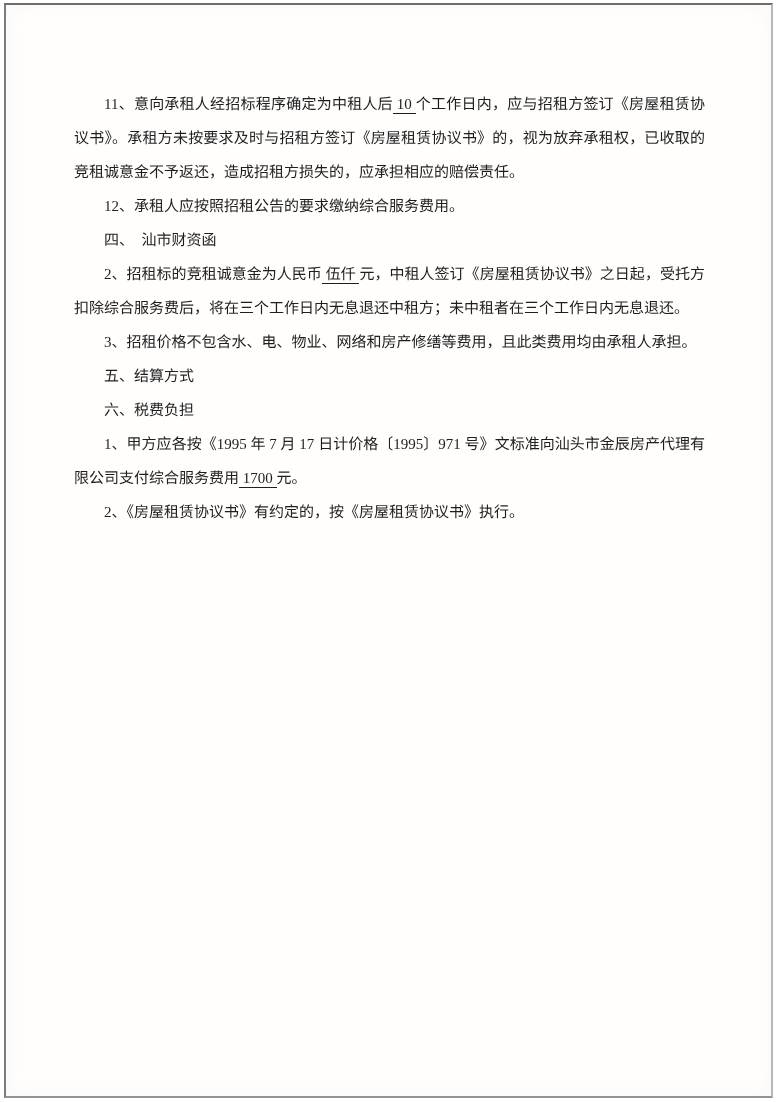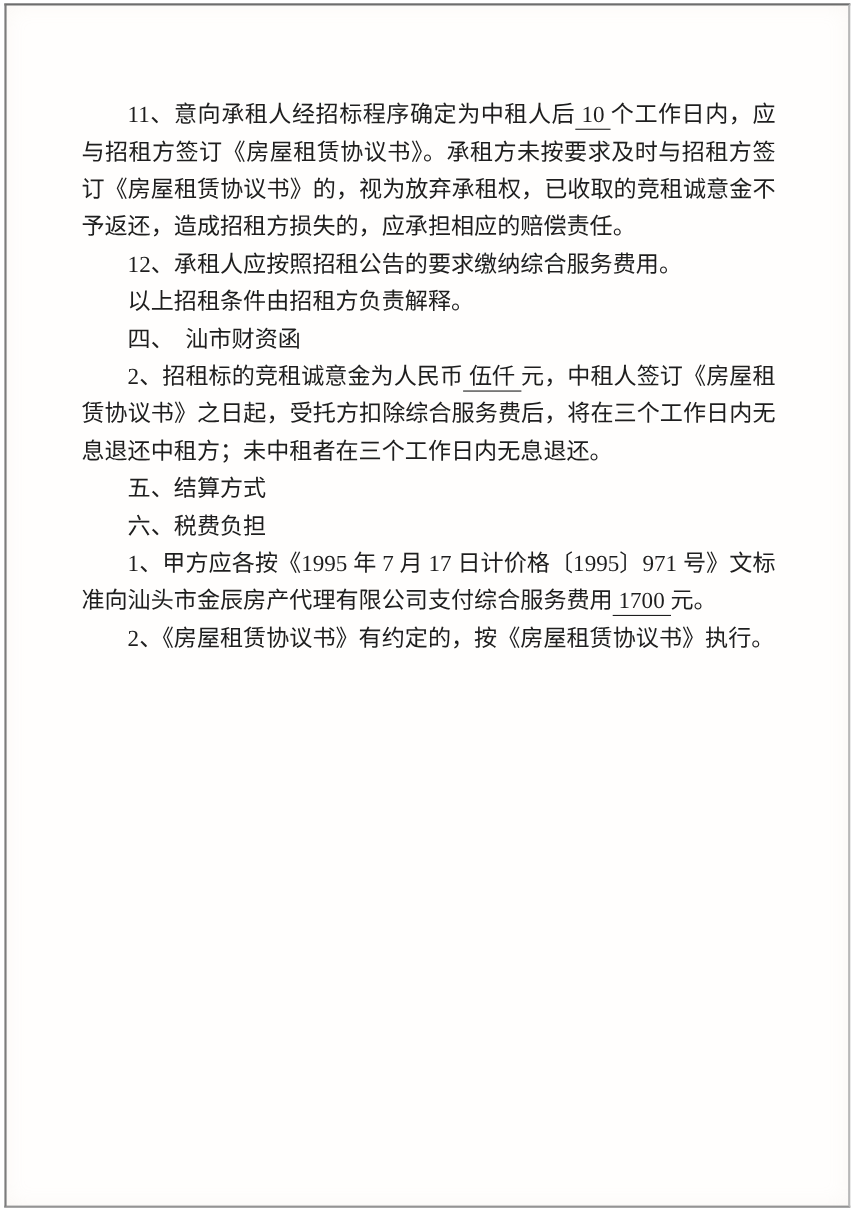--- a/index.html
+++ b/index.html
@@ -19,21 +19,21 @@
     border-top-color:#6d6d6d;
     border-left-color:#7c7c7c;
     border-right-color:#b8b8b8;
     background:var(--page-bg);
     box-sizing:border-box;
     box-shadow:inset 0 0 18px rgba(210,195,185,0.12);
   }
   .doc-body{
     position:absolute;left:68px;right:66px;top:82px;
     color:var(--text-color);
-    font-size:21px;
+    font-size:15px;
     line-height:34px;
     text-align:justify;
     text-justify:inter-ideograph;
   }
   .para{
     margin:0;
     text-indent:2em;
     word-break:break-all;
   }
   .u{
@@ -41,21 +41,21 @@
     padding-bottom:1px;
   }
 </style>
 </head>
 <body>
 
 <div class="page-frame">
   <div class="doc-body">
       <p class="para"><span>11、意向承租人经招标程序确定为中租人后</span><span class="u"> 10 </span><span>个工作日内，应与招租方签订《房屋租赁协议书》。承租方未按要求及时与招租方签订《房屋租赁协议书》的，视为放弃承租权，已收取的竞租诚意金不予返还，造成招租方损失的，应承担相应的赔偿责任。</span></p>
       <p class="para"><span>12、承租人应按照招租公告的要求缴纳综合服务费用。</span></p>
-      <p class="para"><span>以上招租条件由招租方负责解释。</span></p>
       <p class="para"><span>四、　汕市财资函</span></p>
       <p class="para"><span>2、招租标的竞租诚意金为人民币</span><span class="u"> 伍仟 </span><span>元，中租人签订《房屋租赁协议书》之日起，受托方扣除综合服务费后，将在三个工作日内无息退还中租方；未中租者在三个工作日内无息退还。</span></p>
+      <p class="para"><span>3、招租价格不包含水、电、物业、网络和房产修缮等费用，且此类费用均由承租人承担。</span></p>
       <p class="para"><span>五、结算方式</span></p>
       <p class="para"><span>六、税费负担</span></p>
       <p class="para"><span>1、甲方应各按《1995 年 7 月 17 日计价格〔1995〕971 号》文标准向汕头市金辰房产代理有限公司支付综合服务费用</span><span class="u"> 1700 </span><span>元。</span></p>
       <p class="para"><span>2、《房屋租赁协议书》有约定的，按《房屋租赁协议书》执行。</span></p>
     </div>
 </div>
 
 </body></html>

